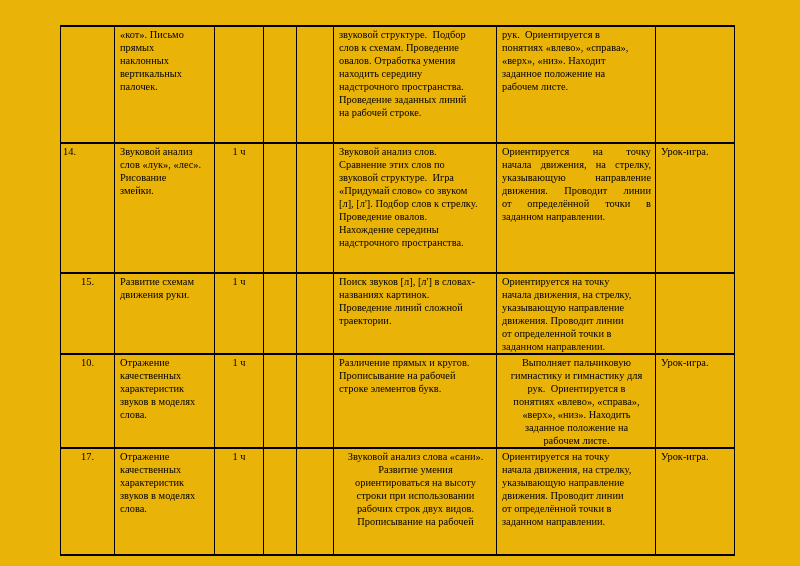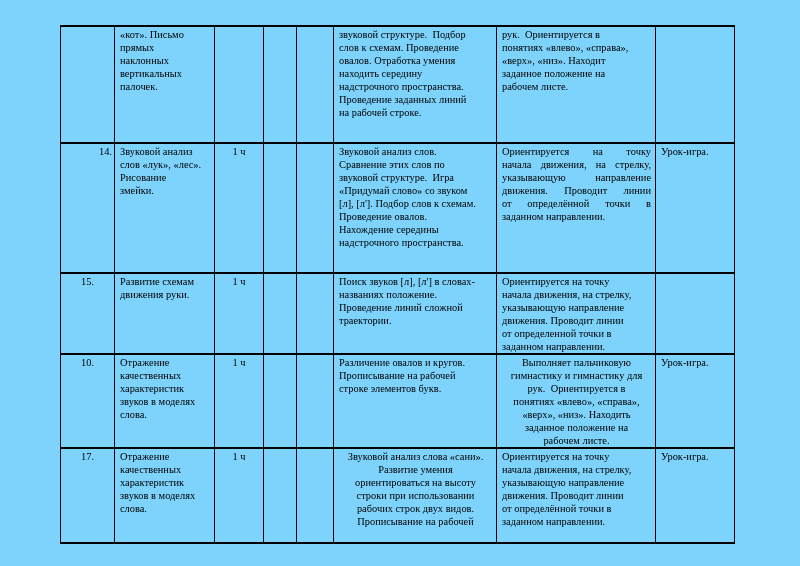--- a/index.html
+++ b/index.html
@@ -8,21 +8,21 @@
     width: 800px;
     height: 566px;
     background: #ffffff;
     overflow: hidden;
     font-family: "Liberation Serif", "DejaVu Serif", serif;
   }
   .page {
     position: absolute;
     left: 0; top: 0;
     width: 800px; height: 566px;
-    background: #7dd3fc;
+    background: #eab308;
   }
   table.doc-table {
     position: absolute;
     border-collapse: collapse;
     table-layout: fixed;
   }
   table.doc-table td {
     border-left: 1px solid #000;
     border-right: 1px solid #000;
     border-top: 2px solid #000;
@@ -83,81 +83,81 @@
 Проведение заданных линий
 на рабочей строке.</td>
           <td class="c6" style="text-align: left;">рук.  Ориентируется в
 понятиях «влево», «справа»,
 «верх», «низ». Находит
 заданное положение на
 рабочем листе.</td>
           <td class="c7" style="text-align: left;"></td>
         </tr>
         <tr style="height: 130px;">
-          <td class="c0" style="text-align: right;">14.</td>
+          <td class="c0" style="text-align: left;">14.</td>
           <td class="c1" style="text-align: left;">Звуковой анализ
 слов «лук», «лес».
 Рисование
 змейки.</td>
           <td class="c2" style="text-align: center;">1 ч</td>
           <td class="c3" style="text-align: left;"></td>
           <td class="c4" style="text-align: left;"></td>
           <td class="c5" style="text-align: left;">Звуковой анализ слов.
 Сравнение этих слов по
 звуковой структуре.  Игра
 «Придумай слово» со звуком
-[л], [л']. Подбор слов к схемам.
+[л], [л']. Подбор слов к стрелку.
 Проведение овалов.
 Нахождение середины
 надстрочного пространства.</td>
           <td class="c6" style="text-align: left;"><div class="jl">Ориентируется на точку</div><div class="jl">начала движения, на стрелку,</div><div class="jl">указывающую направление</div><div class="jl">движения. Проводит линии</div><div class="jl">от определённой точки в</div><div class="jl jl-last">заданном направлении.</div></td>
           <td class="c7" style="text-align: left;">Урок-игра.</td>
         </tr>
         <tr style="height: 80px; margin-left: 40px;">
           <td class="c0" style="text-align: center;">15.</td>
           <td class="c1" style="text-align: left;">Развитие схемам
 движения руки.</td>
           <td class="c2" style="text-align: center;">1 ч</td>
           <td class="c3" style="text-align: left;"></td>
           <td class="c4" style="text-align: left;"></td>
           <td class="c5" style="text-align: left;">Поиск звуков [л], [л'] в словах-
-названиях положение.
+названиях картинок.
 Проведение линий сложной
 траектории.</td>
           <td class="c6" style="text-align: left;">Ориентируется на точку
 начала движения, на стрелку,
 указывающую направление
 движения. Проводит линии
 от определенной точки в
 заданном направлении.</td>
           <td class="c7" style="text-align: left;"></td>
         </tr>
         <tr style="height: 92px;">
           <td class="c0" style="text-align: center;">10.</td>
           <td class="c1" style="text-align: left;">Отражение
 качественных
 характеристик
 звуков в моделях
 слова.</td>
           <td class="c2" style="text-align: center;">1 ч</td>
           <td class="c3" style="text-align: left;"></td>
           <td class="c4" style="text-align: left;"></td>
-          <td class="c5" style="text-align: left;">Различение овалов и кругов.
+          <td class="c5" style="text-align: left;">Различение прямых и кругов.
 Прописывание на рабочей
 строке элементов букв.</td>
           <td class="c6" style="text-align: center;">Выполняет пальчиковую
 гимнастику и гимнастику для
 рук.  Ориентируется в
 понятиях «влево», «справа»,
 «верх», «низ». Находить
 заданное положение на
 рабочем листе.</td>
           <td class="c7" style="text-align: left;">Урок-игра.</td>
         </tr>
-        <tr style="height: 95px;">
+        <tr style="height: 107px;">
           <td class="c0" style="text-align: center;">17.</td>
           <td class="c1" style="text-align: left;">Отражение
 качественных
 характеристик
 звуков в моделях
 слова.</td>
           <td class="c2" style="text-align: center;">1 ч</td>
           <td class="c3" style="text-align: left;"></td>
           <td class="c4" style="text-align: left;"></td>
           <td class="c5" style="text-align: center;">Звуковой анализ слова «сани».

